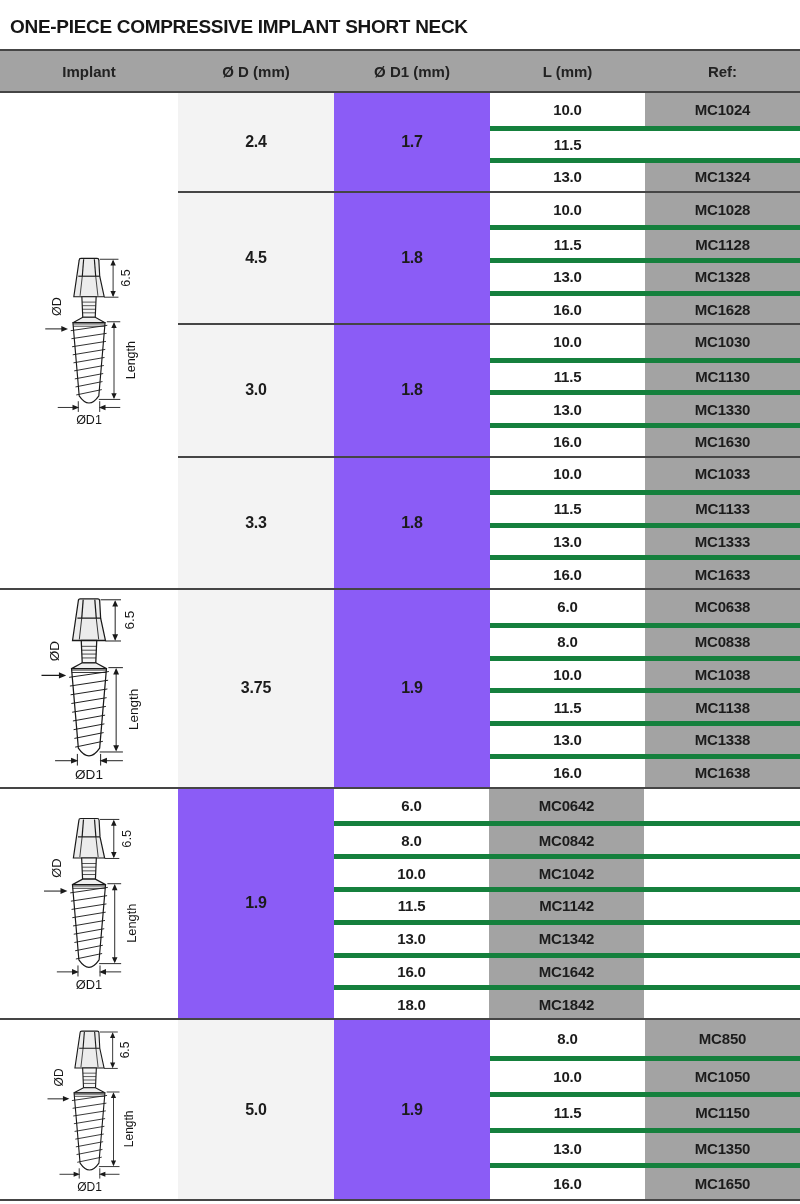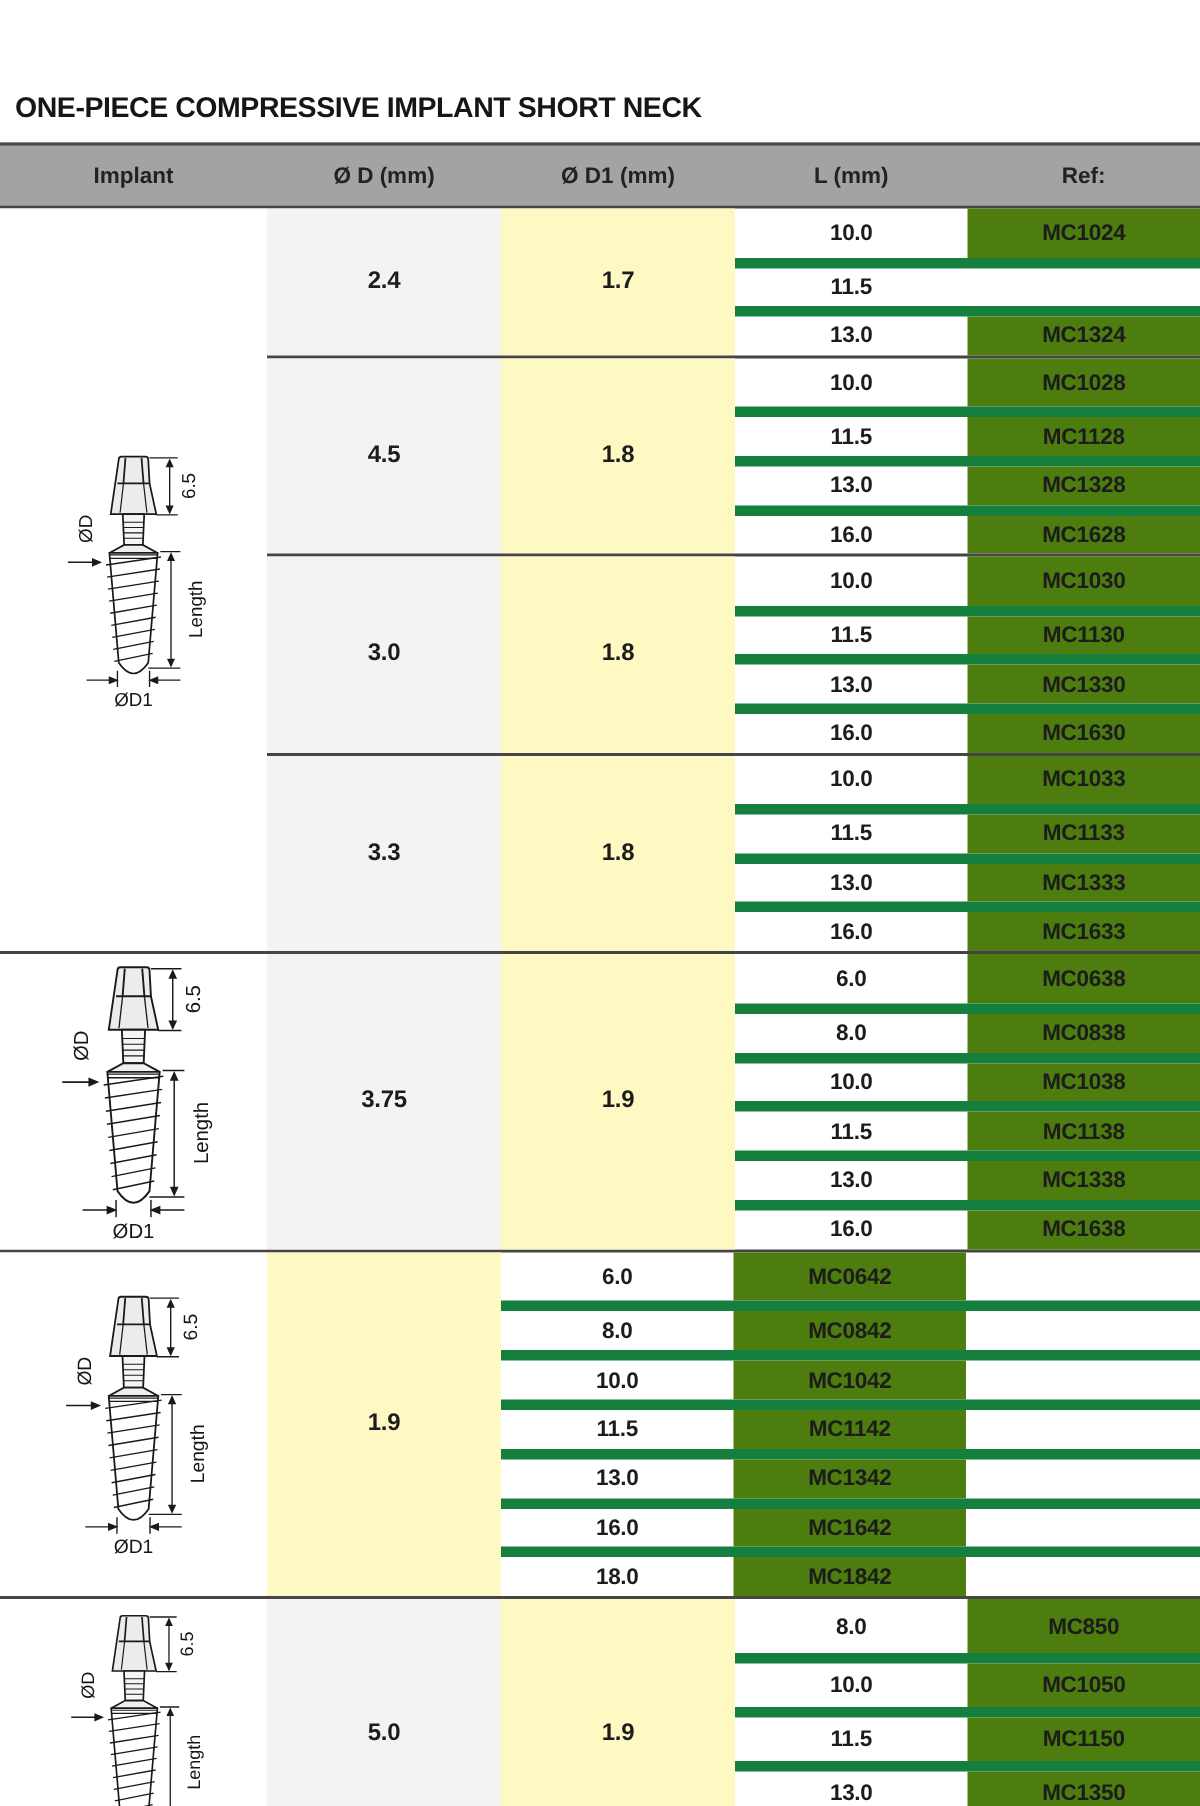--- a/index.html
+++ b/index.html
@@ -1,20 +1,20 @@
 <!DOCTYPE html>
 <html><head>
 <meta charset="utf-8">
 <style>
   * { margin:0; padding:0; box-sizing:border-box; }
   html,body { background:#ffffff; }
   body { font-family:"Liberation Sans","DejaVu Sans",sans-serif; color:#1c1c1c; }
   .page { position:relative; width:800px; height:1204px; background:#fff; overflow:hidden; }
 
-  .title-wrap { height:49px; display:flex; align-items:center; padding:4px 10px 0 10px;margin-top:46px; }
+  .title-wrap { height:49px; display:flex; align-items:center; padding:4px 10px 0 10px; }
   .page-title { font-size:19px; font-weight:bold; letter-spacing:-0.3px; color:#161616; white-space:nowrap; }
 
   
   .thead { display:flex; height:42px; background:#a3a3a3; border-top:2px solid #454545; align-items:center; }
   .th { font-size:15px; font-weight:bold; color:#222; text-align:center; }
 
   
   .c-implant { width:178px; }
   .c-d       { width:156px;text-align:center; }
   .c-d1      { width:156px; }
@@ -24,26 +24,26 @@
   
   .sec { display:flex; border-top:2px solid #454545; }
   .sec:last-child { border-bottom:2px solid #454545; }
   .implant-cell { width:178px; display:flex; align-items:center; justify-content:center; background:#fff; }
   .groups { flex:1; display:flex; flex-direction:column; }
   .group { display:flex; }
   .group + .group { border-top:2px solid #454545; }
 
   .cell { display:flex; align-items:center; justify-content:center; font-weight:bold; letter-spacing:-0.2px; }
   .cd  { width:156px; background:#f3f3f3; font-size:16px; }
-  .cd1 { width:156px; background:#fef9c3; font-size:16px; }
+  .cd1 { width:156px; background:#8b5cf6; font-size:16px; }
   .rows { flex:1; display:flex; flex-direction:column; }
   .row { display:flex; flex:1; }
-  .rows .row + .row { border-top:7px solid #15803d; }
+  .rows .row + .row { border-top:5px solid #15803d; }
   .cl   { width:155px; font-size:15px; }
-  .cref { width:155px; background:#4d7c0f; font-size:15px; }
+  .cref { width:155px; background:#a3a3a3; font-size:15px; }
 
   
   .sec1 .row { height:32.6px; flex:none; }
   .sec2 .row { height:32.8px; flex:none; }
   .sec3 .row { height:32.8px; flex:none; }
   .sec4 .row { height:35.8px; flex:none; }
 
   
   .fig  { display:block; }
   .fig1 { height:175px; width:134px; }

